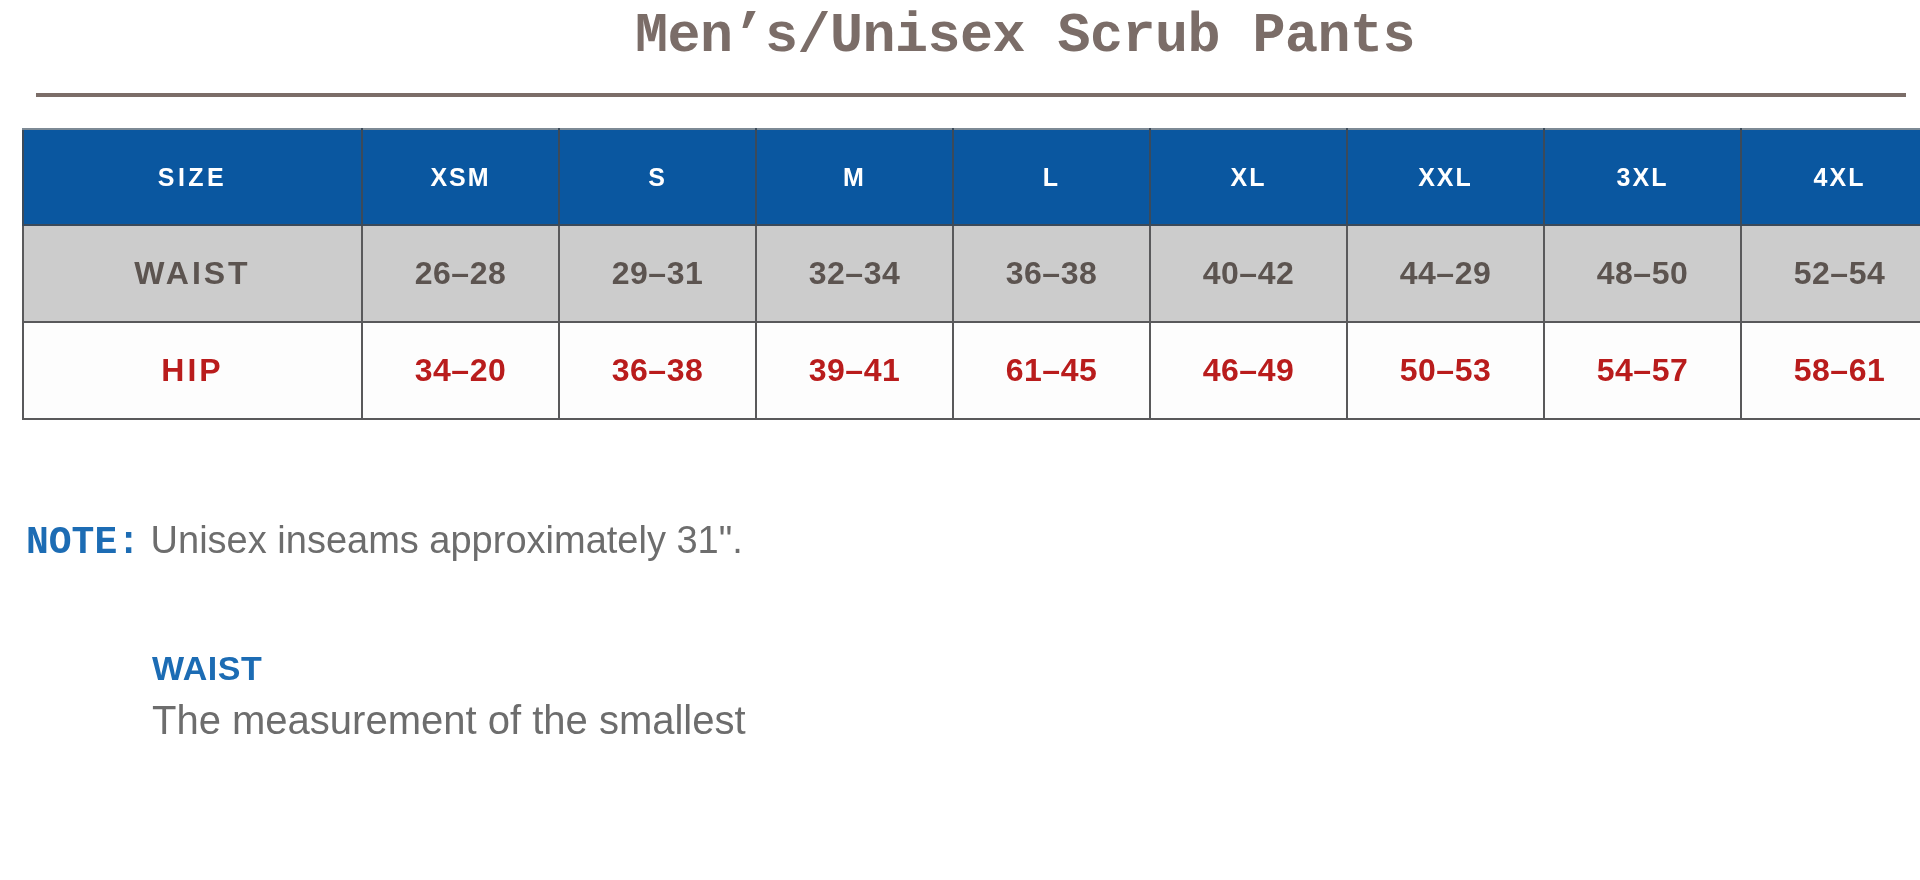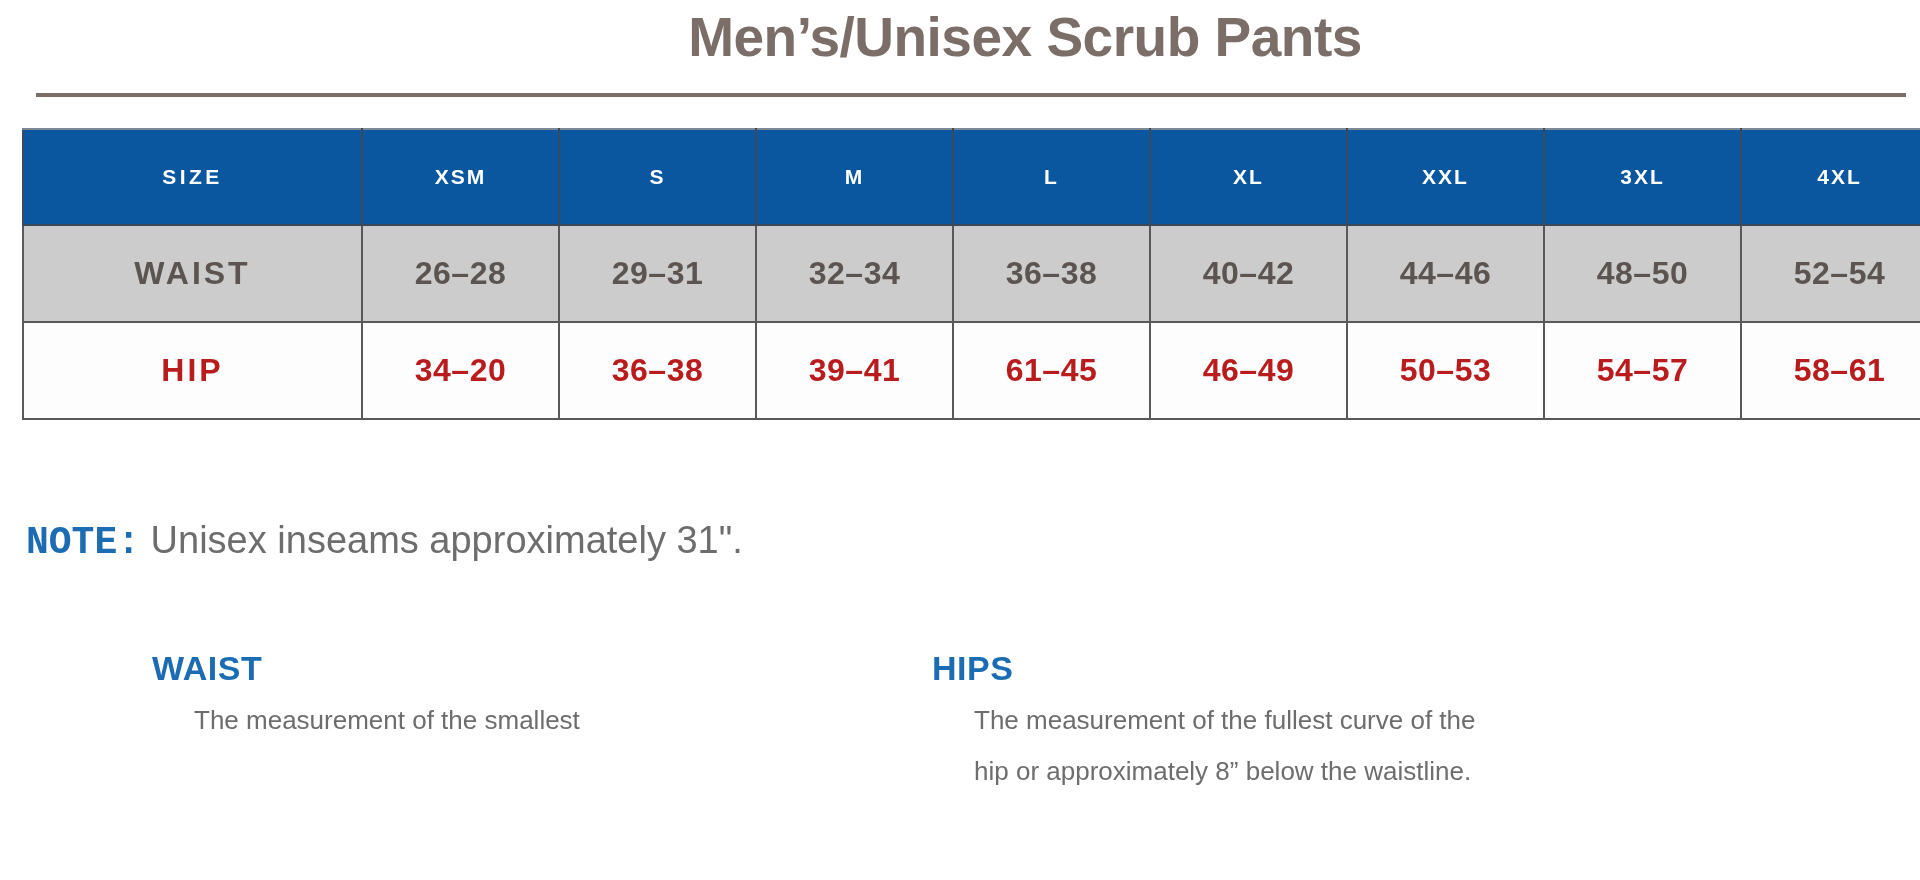--- a/index.html
+++ b/index.html
@@ -31,21 +31,21 @@
     box-sizing: border-box;
   }
   .page-title {
     display: inline-block;
     font-size: 55px;
     font-weight: bold;
     color: #7b6d68;
     letter-spacing: -0.5px;
     line-height: 70px;
     white-space: nowrap;
-    font-family: Liberation Sans, sans-serif;
+    font-family: Liberation Mono, monospace;
   }
   .title-rule {
     position: absolute;
     left: 36px;
     top: 93px;
     width: 1870px;
     height: 4px;
     background: #7b6d68;
   }
 
@@ -61,21 +61,21 @@
   .size-table th,
   .size-table td {
     border: 2px solid #59595b;
     text-align: center;
     vertical-align: middle;
     font-family: "Liberation Sans", sans-serif;
   }
   .size-table thead th {
     background: #0a57a0;
     color: #ffffff;
-    font-size: 21px;
+    font-size: 25px;
     font-weight: bold;
     letter-spacing: 2px;
     height: 92px;
     border-color: #3b4a5a;
     border-top-color: #7d8a95;
   }
   .size-table thead th.col-label {
     letter-spacing: 3.5px;
   }
   .row-waist td {
@@ -139,25 +139,24 @@
   .def-heading {
     font-size: 34px;
     font-weight: bold;
     color: #1c6cb4;
     letter-spacing: 0.5px;
     line-height: 46px;
     margin-bottom: 4px;
     font-family: "Liberation Sans", sans-serif;
   }
   .def-body {
-    font-size: 26px;
+    font-size: 40px;
     line-height: 51px;
     color: #6d6d6d;
     font-family: "Liberation Sans", sans-serif;
-    margin-left: 42px;
   }
   .def-body div { white-space: nowrap; }
 </style>
 </head>
 <body>
 
 <div id="page">
 
   <div class="title-wrap">
     <span class="page-title">Men’s/Unisex Scrub Pants</span>
@@ -180,21 +179,21 @@
       </tr>
     </thead>
     <tbody>
       <tr class="row-waist">
         <td class="col-label">WAIST</td>
         <td>26–28</td>
         <td>29–31</td>
         <td>32–34</td>
         <td>36–38</td>
         <td>40–42</td>
-        <td>44–46</td>
+        <td>44–29</td>
         <td>48–50</td>
         <td>52–54</td>
 
       </tr>
       <tr class="row-hip">
         <td class="col-label">HIP</td>
         <td>34–20</td>
         <td>36–38</td>
         <td>39–41</td>
         <td>61–45</td>
@@ -211,22 +210,15 @@
     <span class="note-label">NOTE:</span><span class="note-text"> Unisex inseams approximately 31".</span>
   </div>
 
   <div class="defs">
     <div class="def-block">
       <div class="def-heading">WAIST</div>
       <div class="def-body">
         <div>The measurement of the smallest</div>
       </div>
     </div>
-    <div class="def-block wide">
-      <div class="def-heading">HIPS</div>
-      <div class="def-body">
-        <div>The measurement of the fullest curve of the</div>
-        <div>hip or approximately 8” below the waistline.</div>
-      </div>
-    </div>
   </div>
 
 </div>
 
 </body></html>

